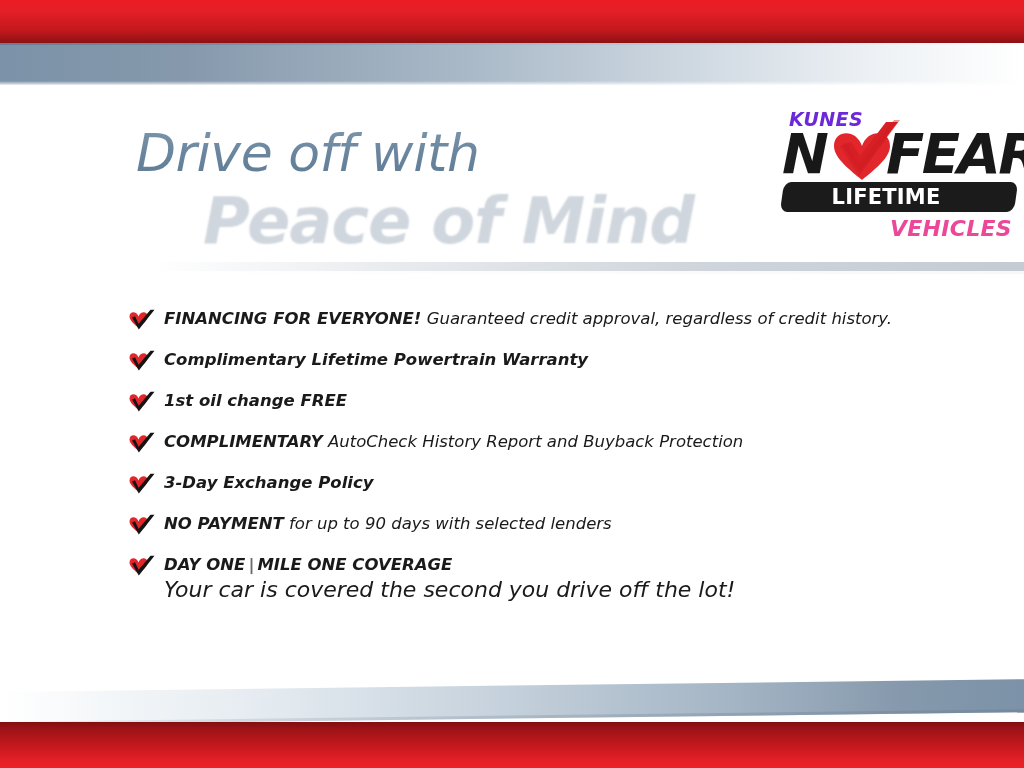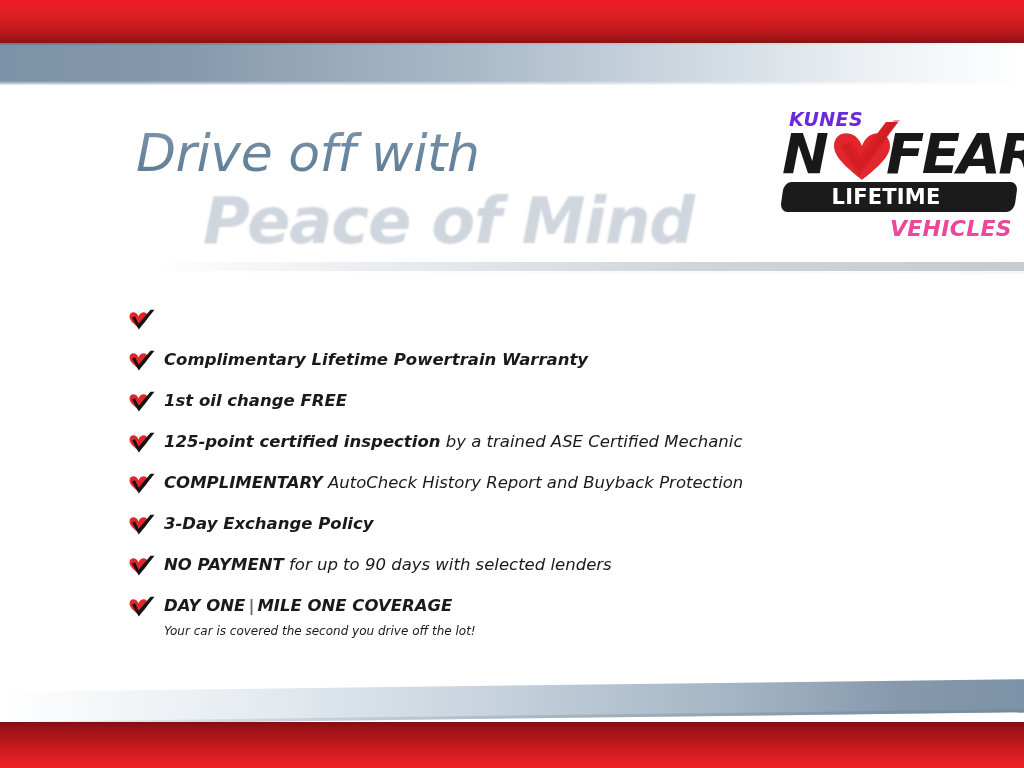--- a/index.html
+++ b/index.html
@@ -254,21 +254,21 @@
   .bullet-text .b {
     font-weight: 700;
   }
   .bullet-text .n {
     font-weight: 400;
   }
   .bullet-sub {
     font-family: "DejaVu Sans", sans-serif;
     font-style: italic;
     font-weight: 400;
-    font-size: 12px;
+    font-size: 22px;
     line-height: 24px;
     color: #1a1a1a;
     margin-top: 2px;
     margin-left: 0px;
     white-space: nowrap;
   }
   .pipe {
     font-weight: 700;
     color: #6b6b6b;
     padding: 0 3px;
@@ -305,20 +305,23 @@
     <div class="logo-vehicles">VEHICLES</div>
   </div>
 
   <div class="bullets">
 
     <div class="bullet-row">
       <svg class="bullet-icon" viewBox="0 0 27 22">
         <path d="M10.5 7.5 C8.4 1.5, 1.5 2.2, 1.5 7.4 C1.5 11.4, 6.6 15.4, 10.5 18.8 C14.4 15.4, 19.5 11.4, 19.5 7.4 C19.5 2.2, 12.6 1.5, 10.5 7.5 Z" fill="#e1262c"></path>
         <path d="M4 8.5 L10.8 20.5 L26.5 0.8 L22.5 0.8 L10.6 14.8 L7 7.2 Z" fill="#141414"></path>
       </svg>
+      <div class="bullet-text">
+        <span class="b">FINANCING FOR EVERYONE!</span><span class="n"> Guaranteed credit approval, regardless of credit history.</span>
+      </div>
     </div>
 
     <div class="bullet-row">
       <svg class="bullet-icon" viewBox="0 0 27 22">
         <path d="M10.5 7.5 C8.4 1.5, 1.5 2.2, 1.5 7.4 C1.5 11.4, 6.6 15.4, 10.5 18.8 C14.4 15.4, 19.5 11.4, 19.5 7.4 C19.5 2.2, 12.6 1.5, 10.5 7.5 Z" fill="#e1262c"></path>
         <path d="M4 8.5 L10.8 20.5 L26.5 0.8 L22.5 0.8 L10.6 14.8 L7 7.2 Z" fill="#141414"></path>
       </svg>
       <div class="bullet-text">
         <span class="b">Complimentary Lifetime Powertrain Warranty</span><span class="n"></span>
       </div>
@@ -328,29 +331,20 @@
     <div class="bullet-row">
       <svg class="bullet-icon" viewBox="0 0 27 22">
         <path d="M10.5 7.5 C8.4 1.5, 1.5 2.2, 1.5 7.4 C1.5 11.4, 6.6 15.4, 10.5 18.8 C14.4 15.4, 19.5 11.4, 19.5 7.4 C19.5 2.2, 12.6 1.5, 10.5 7.5 Z" fill="#e1262c"></path>
         <path d="M4 8.5 L10.8 20.5 L26.5 0.8 L22.5 0.8 L10.6 14.8 L7 7.2 Z" fill="#141414"></path>
       </svg>
       <div class="bullet-text">
         <span class="b">1st oil change FREE</span><span class="n"></span>
       </div>
     </div>
 
-    <div class="bullet-row">
-      <svg class="bullet-icon" viewBox="0 0 27 22">
-        <path d="M10.5 7.5 C8.4 1.5, 1.5 2.2, 1.5 7.4 C1.5 11.4, 6.6 15.4, 10.5 18.8 C14.4 15.4, 19.5 11.4, 19.5 7.4 C19.5 2.2, 12.6 1.5, 10.5 7.5 Z" fill="#e1262c"></path>
-        <path d="M4 8.5 L10.8 20.5 L26.5 0.8 L22.5 0.8 L10.6 14.8 L7 7.2 Z" fill="#141414"></path>
-      </svg>
-      <div class="bullet-text">
-        <span class="b">125-point certified inspection</span><span class="n"> by a trained ASE Certified Mechanic</span>
-      </div>
-    </div>
 
     <div class="bullet-row">
       <svg class="bullet-icon" viewBox="0 0 27 22">
         <path d="M10.5 7.5 C8.4 1.5, 1.5 2.2, 1.5 7.4 C1.5 11.4, 6.6 15.4, 10.5 18.8 C14.4 15.4, 19.5 11.4, 19.5 7.4 C19.5 2.2, 12.6 1.5, 10.5 7.5 Z" fill="#e1262c"></path>
         <path d="M4 8.5 L10.8 20.5 L26.5 0.8 L22.5 0.8 L10.6 14.8 L7 7.2 Z" fill="#141414"></path>
       </svg>
       <div class="bullet-text">
         <span class="b">COMPLIMENTARY</span><span class="n"> AutoCheck History Report and Buyback Protection</span>
       </div>
     </div>

